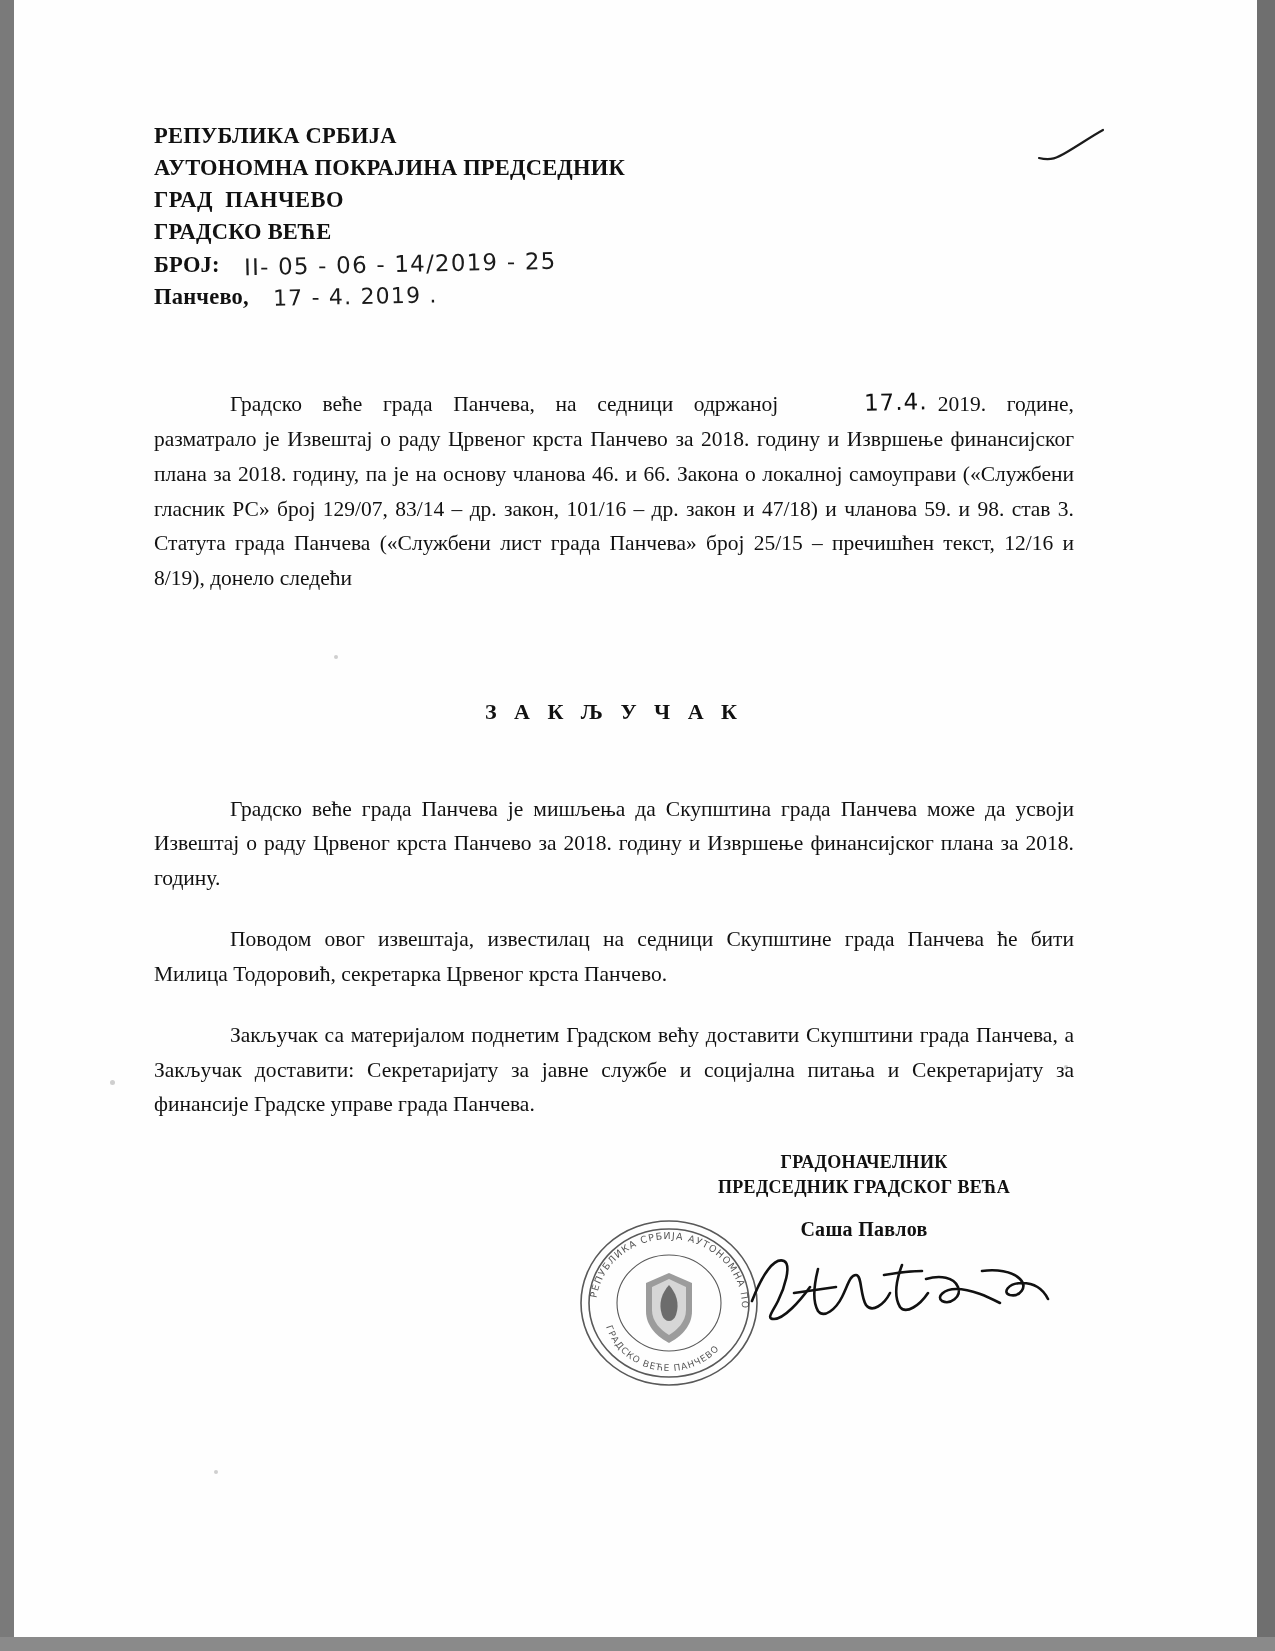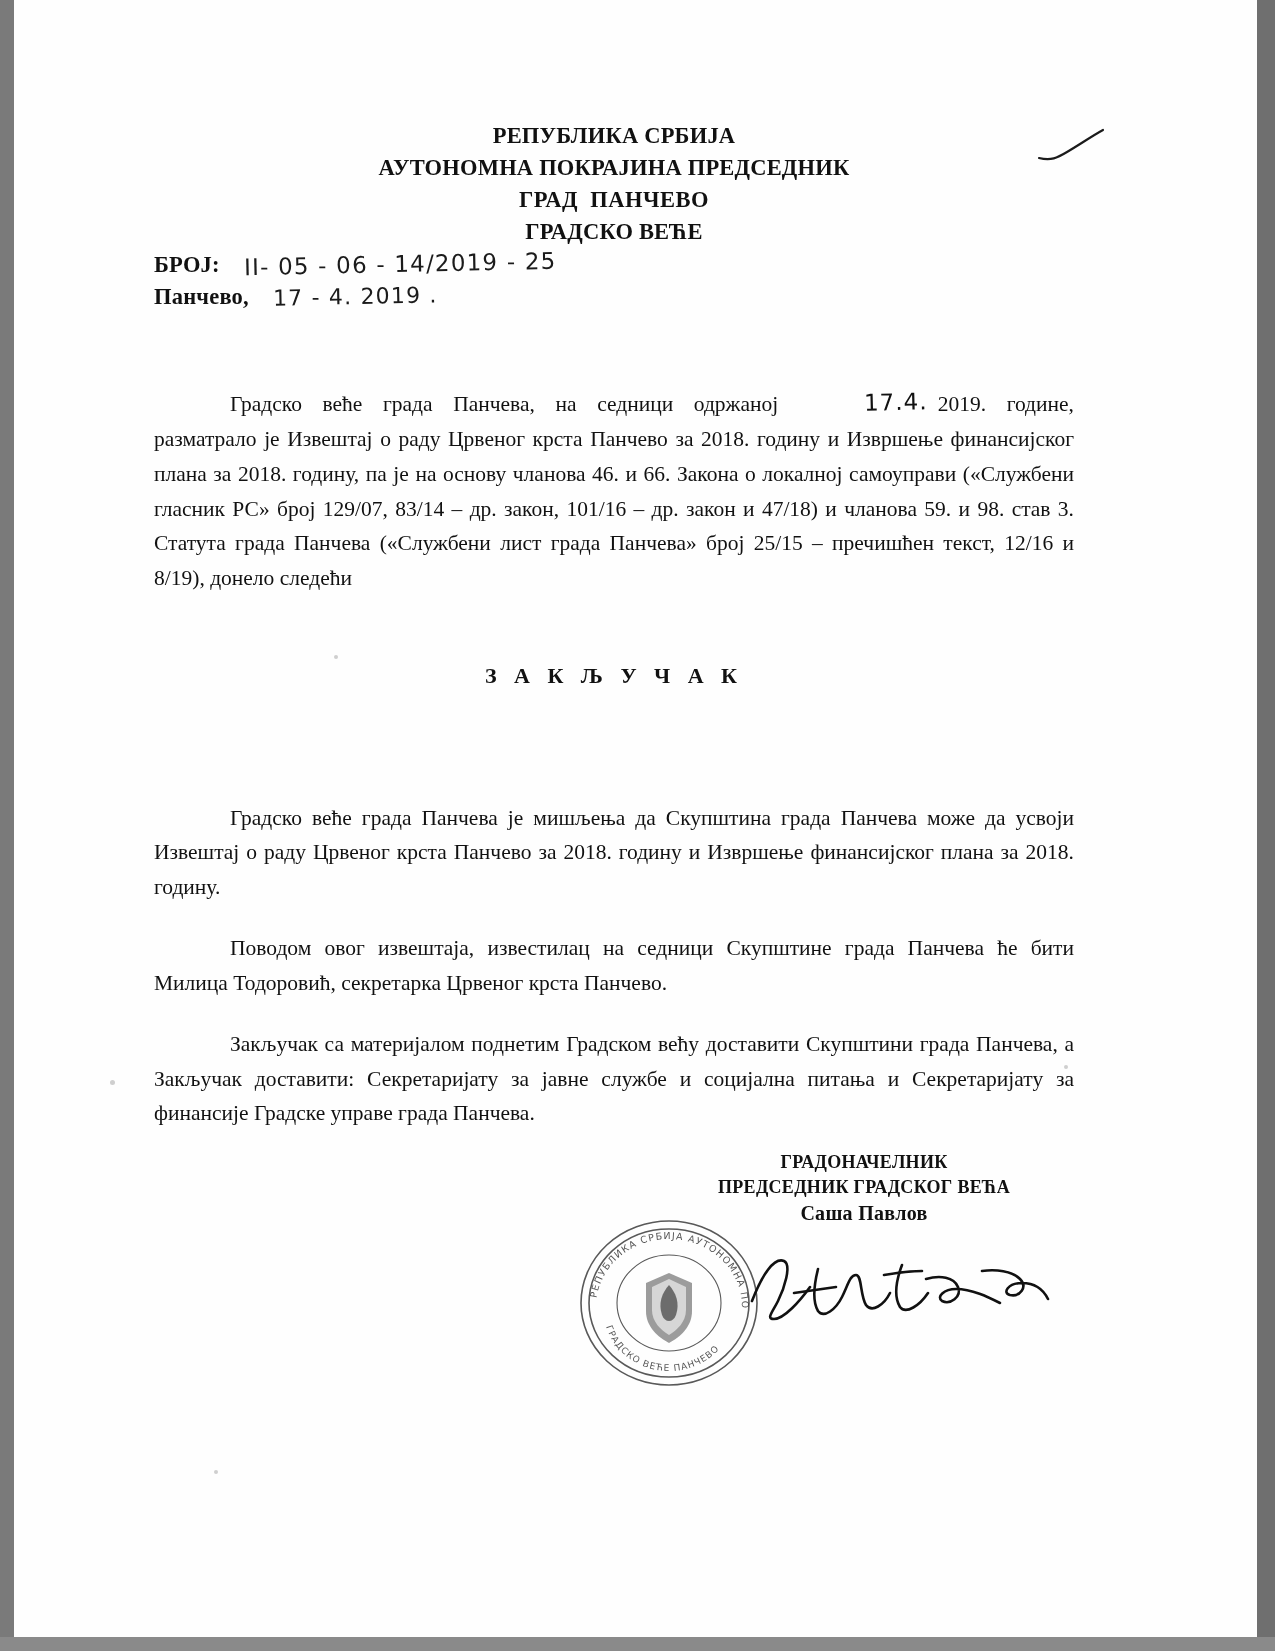--- a/index.html
+++ b/index.html
@@ -49,21 +49,20 @@
     top: 120px;
     width: 920px;
   }
 
   
   .header-block {
     font-weight: bold;
     font-size: 22.5px;
     line-height: 1.42;
     letter-spacing: 0.2px;
-    text-align: center;
   }
   .header-block div {
     white-space: pre;
   }
   .header-grad {
     letter-spacing: 0.5px;
   }
 
   .handwritten {
     font-family: "DejaVu Sans", sans-serif;
@@ -115,46 +114,46 @@
     display: inline-block;
     transform: rotate(-1.5deg);
     padding: 0 10px;
   }
 
   .title-zakljucak {
     text-align: center;
     font-weight: bold;
     font-size: 22px;
     letter-spacing: 6px;
+    margin-top: 98px;
+    margin-bottom: 0;
+  }
+
+  .section-two {
     margin-top: 62px;
-    margin-bottom: 0;
-  }
-
-  .section-two {
-    margin-top: 107px;
   }
 
   
   .signature {
     position: absolute;
     left: 640px;
     top: 1150px;
     width: 420px;
     text-align: center;
   }
   .sig-line {
     font-weight: bold;
     font-size: 18px;
     line-height: 1.38;
     letter-spacing: 0.3px;
   }
   .sig-name {
     font-weight: bold;
     font-size: 20px;
-    margin-top: 2px;
+    margin-top: 18px;
     letter-spacing: 0.3px;
   }
 
   
   .stamp {
     position: absolute;
     left: 560px;
     top: 1215px;
     width: 190px;
     height: 175px;

